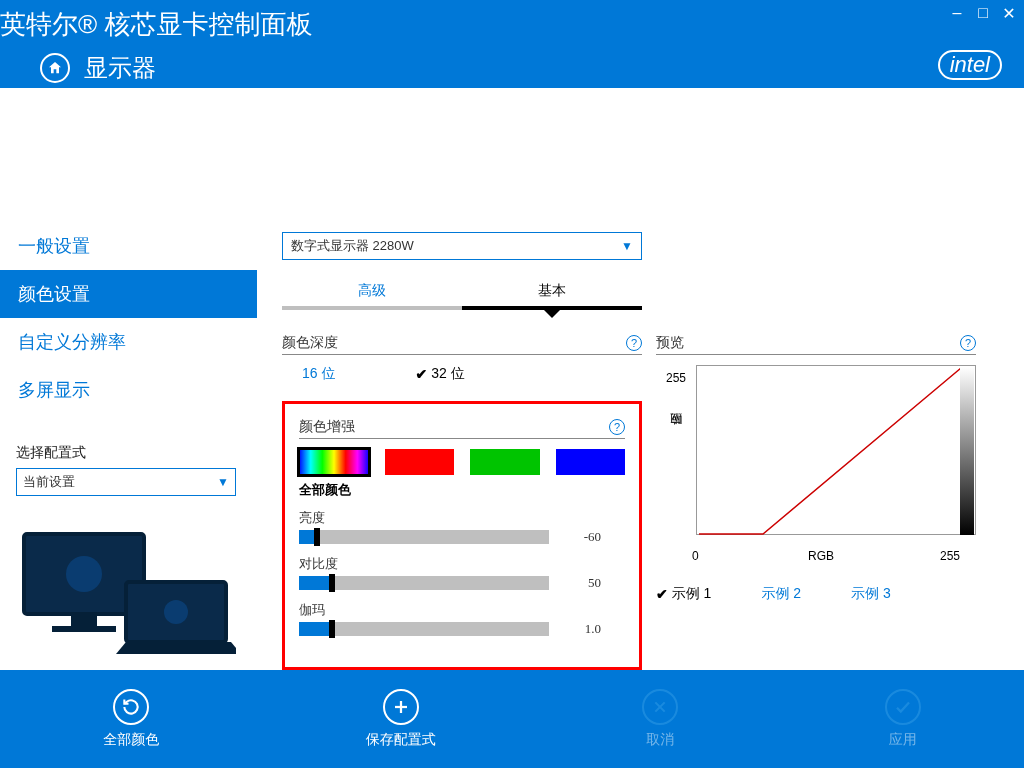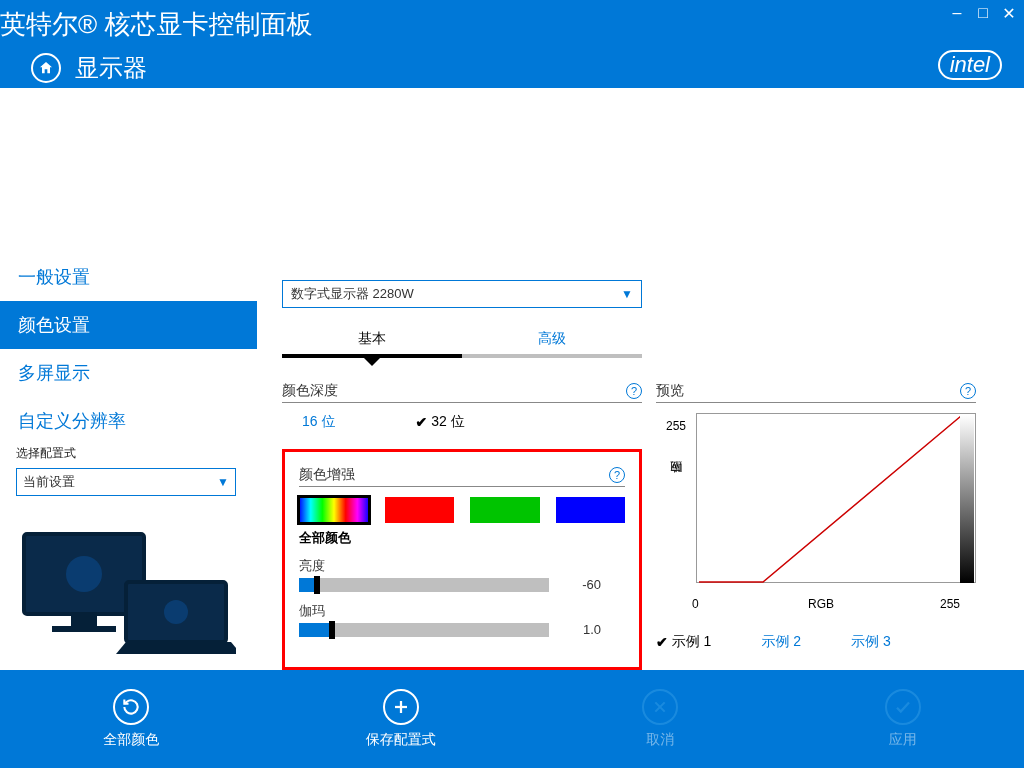--- a/index.html
+++ b/index.html
@@ -1,32 +1,32 @@
 <!DOCTYPE html>
 <html><head>
 <meta charset="utf-8">
 <style>
   * { box-sizing: border-box; margin: 0; padding: 0; font-family: "Microsoft YaHei", sans-serif; }
   body { width: 1024px; height: 768px; background: #fff; overflow: hidden; position: relative; }
 
   .titlebar { height: 48px; background: #0078d7; color: #fff; display: flex; align-items: center; font-size: 26px; font-weight: 300; position: relative; }
   .win-controls { position: absolute; right: 6px; top: 4px; display: flex; gap: 8px; font-size: 16px; }
   .win-btn { width: 18px; height: 18px; display: flex; align-items: center; justify-content: center; cursor: pointer; }
-  .subheader { height: 40px; background: #0078d7; color: #fff; display: flex; align-items: center; padding-left: 31px; font-size: 24px; font-weight: 300; position: relative; }
+  .subheader { height: 40px; background: #0078d7; color: #fff; display: flex; align-items: center; padding-left: 40px; font-size: 24px; font-weight: 300; position: relative; }
   .home-icon { width: 30px; height: 30px; border: 2px solid #fff; border-radius: 50%; display: flex; align-items: center; justify-content: center; margin-right: 14px; cursor: pointer; }
   .home-icon svg { width: 16px; height: 16px; fill: #fff; }
   .intel-logo { position: absolute; right: 22px; top: 2px; color: #fff; font-size: 22px; font-weight: 400; border:2px solid #fff; border-radius:16px; padding:0 10px 0 10px; font-style:italic; font-family: Arial, sans-serif;}
   
   .body-area { display: flex; height: 582px; align-items: flex-end; }
 
   .sidebar { width: 258px; background: #fff; border-right: 1px solid transparent; padding-top: 6px; display:flex; flex-direction:column; }
   .sidebar-item { padding: 12px 18px; font-size: 18px; color: #0078d7; cursor: pointer; }
   .sidebar-item.active { background: #0078d7; color: #fff; }
   .sidebar-lower { margin-top: auto; padding: 0 16px 14px 16px; }
-  .profile-label { font-size: 12px; color: #222; margin-bottom: 6px; }
+  .profile-label { font-size: 14px; color: #222; margin-bottom: 6px; margin-top: 30px; }
   .profile-select { width: 220px; height: 28px; border: 1px solid #0078d7; display:flex; align-items:center; justify-content:space-between; padding:0 6px; font-size:13px; color:#333; cursor:pointer;}
   .chev { color:#0078d7; font-size:12px;}
   .device-art { margin-top: 30px; width: 220px; height: 130px; position: relative; }
 
   .main { flex: 1; padding: 18px 24px 0 24px; position: relative;}
   .sel-display-label { font-size: 18px; color: #222; margin-bottom: 6px;}
   .display-select { width: 360px; height: 28px; border:1px solid #0078d7; display:flex; align-items:center; justify-content:space-between; padding:0 8px; font-size:13px; cursor:pointer; color:#333;}
   
   .tabs { display:flex; margin-top:22px; width:360px;}
   .tab { flex:1; text-align:center; font-size:14px; padding-bottom:6px; cursor:pointer; border-bottom:4px solid #bfbfbf; position:relative;}
@@ -51,21 +51,21 @@
   .swatch.selected { outline:3px solid #000; outline-offset:-1px;}
   .rainbow { background: linear-gradient(90deg,#00f,#0ff,#0f0,#ff0,#f00,#f0f,#00f);}
   .swatch-label { font-size:13px; font-weight:bold; margin-top:6px;}
 
   .slider-row { margin-top:10px;}
   .slider-row .lbl { font-size:13px; color:#333; margin-bottom:2px;}
   .slider-wrap { display:flex; align-items:center; gap:12px;}
   .track { position:relative; width:250px; height:14px; background:#bfbfbf;}
   .fill { position:absolute; left:0; top:0; height:100%; background:#0078d7;}
   .thumb { position:absolute; top:-2px; width:6px; height:18px; background:#000;}
-  .val { font-size:13px; color:#333; width:40px; text-align:right;}
+  .val { font-size:13px; color:#333; width:40px; text-align:right;font-family:Liberation Serif, serif;}
 
   .preview-box { border:1px solid #999; width:280px; height:170px; margin-top:10px; position:relative;}
   .axis-label-y { position:absolute; left:-28px; top:70px; font-size:12px; writing-mode:vertical-rl; transform:rotate(180deg);}
   .tick { position:absolute; font-size:12px;}
   .shade { position:absolute; right:1px; top:1px; width:14px; height:168px; background:linear-gradient(180deg,#fff,#000);}
   
   .examples { display:flex; gap:50px; margin-top:50px; font-size:14px;}
   .example { color:#0078d7; cursor:pointer; display:flex; align-items:center; gap:4px;}
   .example.selected { color:#000;}
 
@@ -93,22 +93,22 @@
       </svg>
   </div>
   <span>显示器</span>
   <div class="intel-logo">intel</div>
 </div>
 
 <div class="body-area">
   <div class="sidebar">
     <div class="sidebar-item">一般设置</div>
     <div class="sidebar-item active">颜色设置</div>
+    <div class="sidebar-item">自定义分辨率</div>
     <div class="sidebar-item">多屏显示</div>
-    <div class="sidebar-item">自定义分辨率</div>
 
     <div class="sidebar-lower">
       <div class="profile-label">选择配置式</div>
       <div class="profile-select">
         <span>当前设置</span>
         <span class="chev">▼</span>
       </div>
       <div class="device-art">
         <svg viewBox="0 0 220 130" width="220" height="130">
           <rect x="8" y="8" width="120" height="80" rx="3" fill="#0a2a4a" stroke="#052038" stroke-width="4"></rect>
@@ -123,22 +123,22 @@
     </div>
   </div>
 
   <div class="main">
     <div class="display-select">
       <span>数字式显示器 2280W</span>
       <span class="chev">▼</span>
     </div>
 
     <div class="tabs">
+      <div class="tab inactive">高级</div>
       <div class="tab active">基本</div>
-      <div class="tab inactive">高级</div>
     </div>
 
     <div class="section-row">
       <div class="left-col">
         <div class="field-header">
           <span>颜色深度</span>
           <span class="help-icon">?</span>
         </div>
         <div class="depth-options">
           <div class="depth-opt">
@@ -167,20 +167,30 @@
             <div class="lbl">亮度</div>
             <div class="slider-wrap">
               <div class="track">
                 <div class="fill" style="width:8%"></div>
                   <div class="thumb" style="left:6%"></div>
               </div>
               <div class="val">-60</div>
             </div>
           </div>
           <div class="slider-row">
+            <div class="lbl">对比度</div>
+            <div class="slider-wrap">
+              <div class="track">
+                <div class="fill" style="width:14%"></div>
+                  <div class="thumb" style="left:12%"></div>
+              </div>
+              <div class="val">50</div>
+            </div>
+          </div>
+          <div class="slider-row">
             <div class="lbl">伽玛</div>
             <div class="slider-wrap">
               <div class="track">
                 <div class="fill" style="width:14%"></div>
                   <div class="thumb" style="left:12%"></div>
               </div>
               <div class="val">1.0</div>
             </div>
           </div>
         </div>

